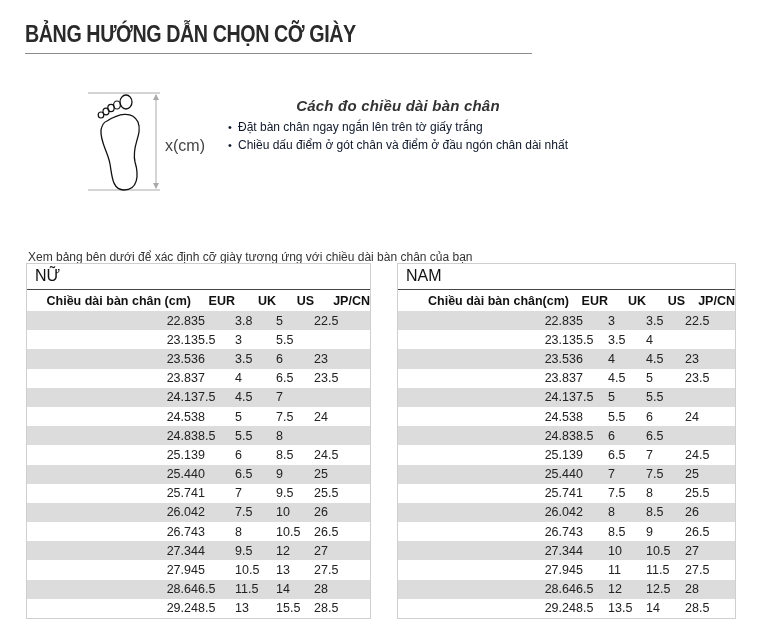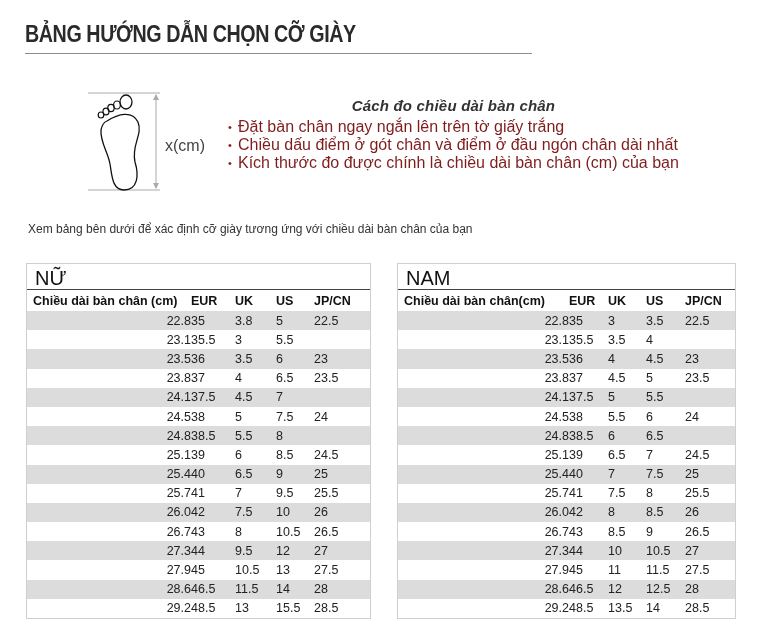--- a/index.html
+++ b/index.html
@@ -4,29 +4,29 @@
 <style>
   html, body { margin:0; padding:0; background:#fff; }
   body { width:773px; height:626px; position:relative; overflow:hidden; font-family:"Liberation Sans", sans-serif; color:#222; }
   .title { position:absolute; left:25px; top:20px; font-family:"Liberation Sans", sans-serif; font-weight:bold; font-size:24px; letter-spacing:-0.5px; color:#2a2a2a; transform:scaleX(0.82); transform-origin:left top; white-space:nowrap; }
   .title-rule { position:absolute; left:25px; top:53px; width:507px; height:1px; background:#8c8c8c; }
   .foot-fig { position:absolute; left:88px; top:90px; width:120px; height:105px; }
   .xcm { position:absolute; left:165px; top:137px; font-size:16px; color:#444; }
   .howto { position:absolute; left:228px; top:97px; }
   .howto h3 { margin:0 0 4px 0; font-size:15px; font-weight:bold; font-style:italic; color:#333; letter-spacing:0.2px;text-align:center; }
   .howto ul { margin:0; padding:0; list-style:none; }
-  .howto li { font-size:16px; line-height:18px; color:#7f1d1d; position:relative; padding-left:10px; }
+  .howto li { font-size:12px; line-height:18px; color:#0f172a; position:relative; padding-left:10px; }
   .howto li::before { content:"•"; position:absolute; left:0; top:0; font-size:11px; }
-  .intro { position:absolute; left:28px; top:222px; font-size:12px; color:#333; }
+  .intro { position:absolute; left:28px; top:250px; font-size:12px; color:#333; }
   .tbl { position:absolute; top:263px; border:1px solid #cfcfcf; border-bottom:1px solid #cfcfcf; background:#fff; }
   .tbl.left { left:26px; width:343px; }
   .tbl.right { left:397px; width:337px; }
-  .tbl .ttl { font-size:20px; font-weight:normal; color:#111; padding:3px 0 0 8px; height:22px; border-bottom:1px solid #444; }
+  .tbl .ttl { font-size:16px; font-weight:normal; color:#111; padding:3px 0 0 8px; height:22px; border-bottom:1px solid #444; }
   .tbl table { border-collapse:collapse; width:100%; }
-  .tbl th { font-size:12.5px; font-weight:bold; text-align:left; height:21px; padding:0; color:#111; }
+  .tbl th { font-size:12.5px; font-weight:bold; text-align:right; height:21px; padding:0; color:#111; }
   .tbl td { font-size:12.5px; height:19.2px; padding:0; color:#222; }
   .tbl tr.alt td { background:#dcdcdc; }
   .tbl .c0 { padding-left:6px; }
   .tbl td.c0 { text-align:right; padding-left:0; }
 </style>
 </head>
 <body>
 
 <div class="title">BẢNG HƯỚNG DẪN CHỌN CỠ GIÀY</div>
 <div class="title-rule"></div>
@@ -46,21 +46,20 @@
     <path d="M19,31 C30,24 44,20 50,32 C55,45 43,55 47,72 C51,85 50,100 36,100 C24,100 24,85 22,74 C20,62 12,52 13,40 C14,35 16,32 19,31 Z" fill="none" stroke="#111" stroke-width="1.3"></path>
   </svg>
 </div>
 <div class="xcm">x(cm)</div>
 
 <div class="howto">
   <h3>Cách đo chiều dài bàn chân</h3>
   <ul>
     <li>Đặt bàn chân ngay ngắn lên trên tờ giấy trắng</li>
     <li>Chiều dấu điểm ở gót chân và điểm ở đầu ngón chân dài nhất</li>
-    <li>Kích thước đo được chính là chiều dài bàn chân (cm) của bạn</li>
   </ul>
 </div>
 
 <div class="intro">Xem bảng bên dưới để xác định cỡ giày tương ứng với chiều dài bàn chân của bạn</div>
 
 <div class="tbl left">
   <div class="ttl">NỮ</div>
   <table>
     <colgroup>
         <col style="width:164px">

